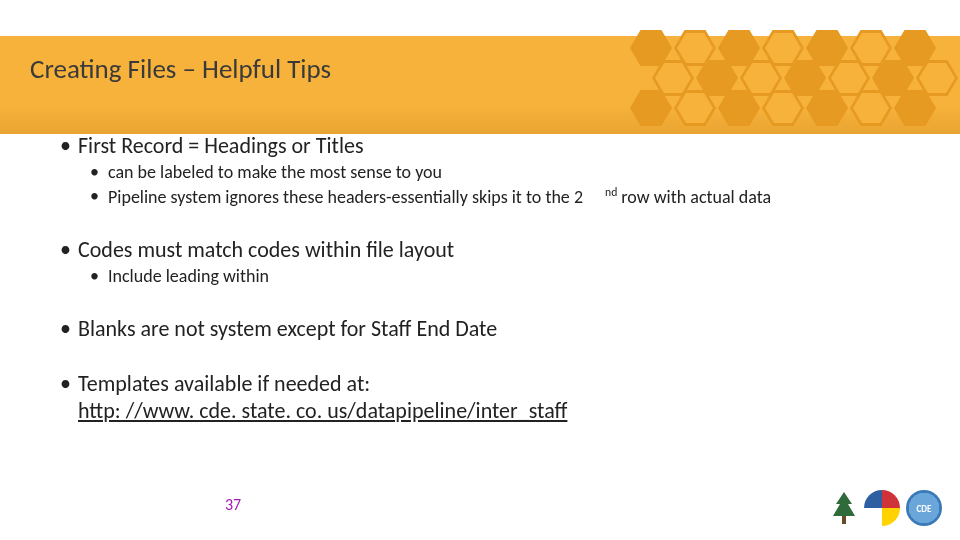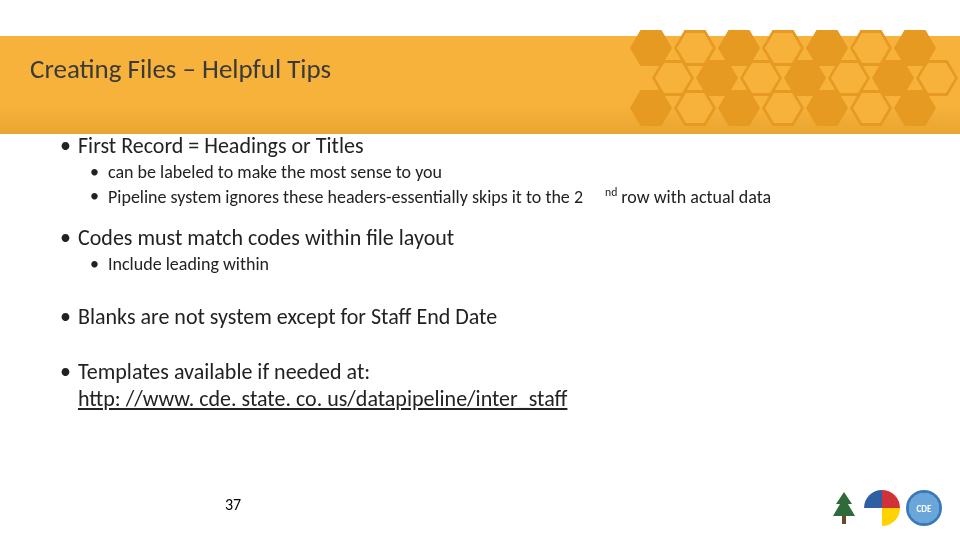--- a/index.html
+++ b/index.html
@@ -76,21 +76,21 @@
   .sup {
     font-size: 0.65em;
     vertical-align: super;
     margin-left: 22px;
   }
   .pagenum {
     position: absolute;
     bottom: 26px;
     left: 225px;
     font-size: 16px;
-    color: #000000;
+    color: #a21caf;
   }
   .logos {
     position: absolute;
     bottom: 14px;
     right: 18px;
     display: flex;
     align-items: center;
     gap: 6px;
     text-align: right;
   }
@@ -151,21 +151,21 @@
   <div class="l1">
     <span class="bullet">•</span><span>First Record = Headings or Titles</span>
   </div>
   <div class="l2">
     <span class="bullet">•</span><span>can be labeled to make the most sense to you</span>
   </div>
   <div class="l2">
     <span class="bullet">•</span><span>Pipeline system ignores these headers-essentially skips it to the 2</span><span class="sup">nd</span><span> row with actual data</span>
   </div>
 
-  <div class="l1" style="margin-top:16px">
+  <div class="l1" style="margin-top:28px">
     <span class="bullet">•</span><span>Codes must match codes within file layout</span>
   </div>
   <div class="l2">
     <span class="bullet">•</span><span>Include leading within</span>
   </div>
 
   <div class="l1" style="margin-top:28px">
     <span class="bullet">•</span><span>Blanks are not system except for Staff End Date</span>
   </div>
 

